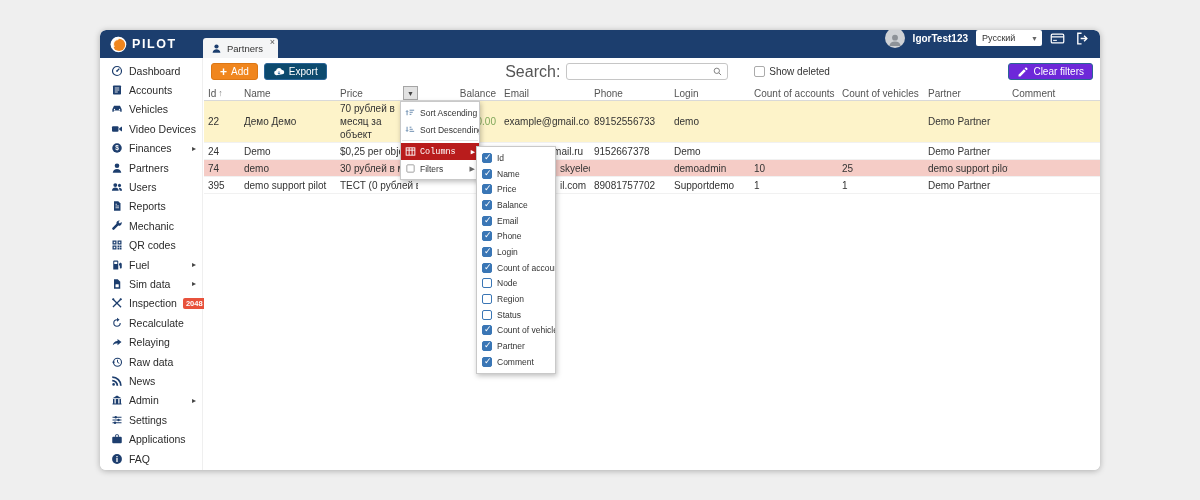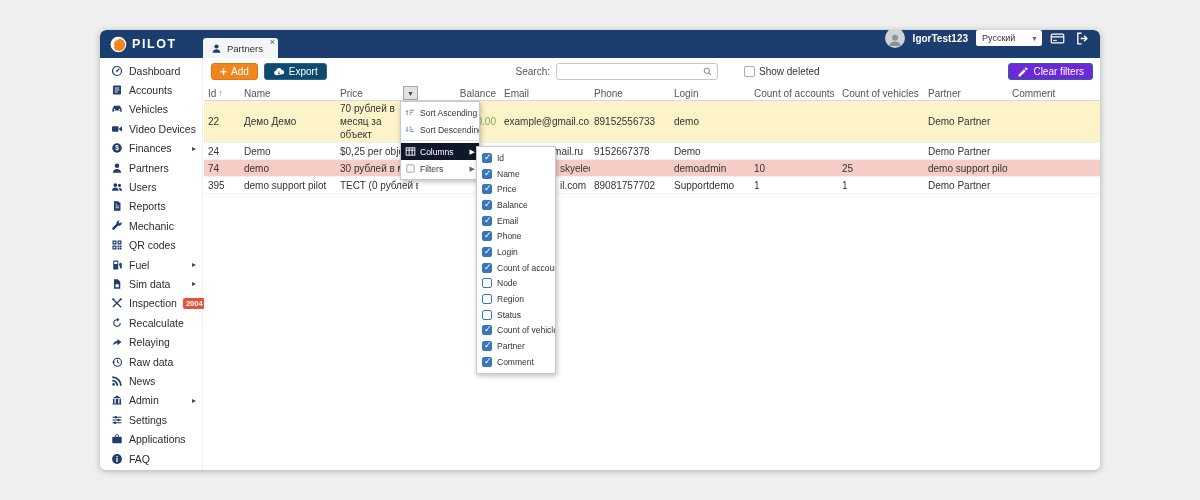--- a/index.html
+++ b/index.html
@@ -36,21 +36,21 @@
 
   
   .main { position:absolute; left:104px; top:28px; right:0; bottom:0; background:#fff; }
   .toolbar { height:27px; display:flex; align-items:center; padding:0 7px; gap:6px; }
   .btn { display:inline-flex; align-items:center; gap:4px; height:17px; padding:0 8px; border-radius:3px; font-size:10px; color:#fff; cursor:pointer; border:1px solid transparent; }
   .btn-add { background:#f0861e; border-color:#dd7714; }
   .btn-export { background:#0c4a6e; border-color:#2a6496; }
   .btn-clear { background:#6d28d9; border-color:#2a6496; margin-left:auto; }
   .btn .bicn { width:12px; height:12px; display:flex; }
   .plus { font-weight:bold; font-size:12px; line-height:10px; }
-  .search-label { margin-left:auto; font-size:10px; color:#555; }
+  .search-label { margin-left:auto; font-size:16px; color:#555; }
   .search-box { width:162px; height:17px; border:1px solid #c6c6c6; border-radius:3px; background:#fff; display:flex; align-items:center; }
   .search-box input { border:0; outline:0; flex:1; min-width:0; height:100%; font-size:10px; padding:0 4px; background:transparent; font-family:inherit; }
   .search-btn { width:19px; height:100%; display:flex; align-items:center; justify-content:center; cursor:pointer; }
   .search-btn svg { width:11px; height:11px; }
   .showdel { display:flex; align-items:center; gap:4px; font-size:10px; color:#333; cursor:pointer;margin-left:20px; }
   .cbx { width:11px; height:11px; border:1px solid #ababab; border-radius:2px; background:#fff; }
 
   
   .table { margin-top:1px; --cols: 36px 96px 82px 82px 90px 80px 80px 88px 86px 84px minmax(0,1fr); }
   .grid-head { display:grid; grid-template-columns:var(--cols); height:15px; border-bottom:1px solid #d9d9d9; align-items:center; font-size:10px; color:#555; }
@@ -67,21 +67,21 @@
   .tr.hl-yellow { background:#fdf3c9; }
   .tr.hl-pink { background:#f5ccc6; }
   .tr.multiline .td.price { white-space:normal; line-height:1.3; }
   .td.occluded { padding-left:60px; }
 
   
   .menu { position:absolute; left:300px; top:71px; width:80px; background:#fff; border:1px solid #c9c9c9;
           box-shadow:1px 2px 5px rgba(0,0,0,.25); padding:2px 0; z-index:5; }
   .m-item { display:flex; align-items:center; gap:4px; height:17px; padding:0 4px; font-size:8.5px; color:#333; white-space:nowrap; overflow:hidden; cursor:pointer; }
   .m-item .micn { width:11px; height:11px; color:#4f77a0; flex:none; display:flex; }
-  .m-item.active { background:#0f172a; color:#fff; }
+  .m-item.active { background:#b91c1c; color:#fff;font-family:Liberation Mono, monospace; }
   .m-item.active .micn { color:#fff; }
   .m-sep { height:1px; background:#e3e3e3; margin:2px 1px; }
   .m-arrow { margin-left:auto; font-size:7px; color:#666; }
   .m-item.active .m-arrow { color:#fff; }
 
   .submenu { position:absolute; left:376px; top:116px; width:80px; background:#fff; border:1px solid #c9c9c9;
              box-shadow:1px 2px 5px rgba(0,0,0,.25); padding:3px 0; z-index:6; }
   .s-item { display:flex; align-items:center; gap:5px; height:15.7px; padding:0 5px; font-size:8.5px; color:#333; white-space:nowrap; overflow:hidden; cursor:pointer; }
   .cb { width:10px; height:10px; border:1px solid #3a76b5; border-radius:2px; background:#fff; flex:none; position:relative; }
   .cb.on { background:#3a76b5; }
@@ -264,21 +264,21 @@
       <div class="side-item">
         <span class="icn">
           <svg viewBox="0 0 24 24" width="100%" height="100%" fill="currentColor">
             <path d="M4.5 3 21 19.5l-1.8 1.8L2.7 4.8z"></path>
             <path d="M19.2 3 21 4.8 4.8 21 3 19.2z"></path>
             <circle cx="4.5" cy="4.5" r="2.2"></circle>
             <circle cx="19.5" cy="4.5" r="2.2"></circle>
           </svg>
         </span>
         <span>Inspection</span>
-        <span class="side-badge">2004</span>
+        <span class="side-badge">2048</span>
       </div>
       <div class="side-item">
         <span class="icn">
           <svg viewBox="0 0 24 24" width="100%" height="100%" fill="currentColor">
             <path d="M19.5 12A7.5 7.5 0 1 1 12 4.5V1.6l5.2 3.9L12 9.4V6.7A5.3 5.3 0 1 0 17.3 12z"></path>
           </svg>
         </span>
         <span>Recalculate</span>
       </div>
       <div class="side-item">

